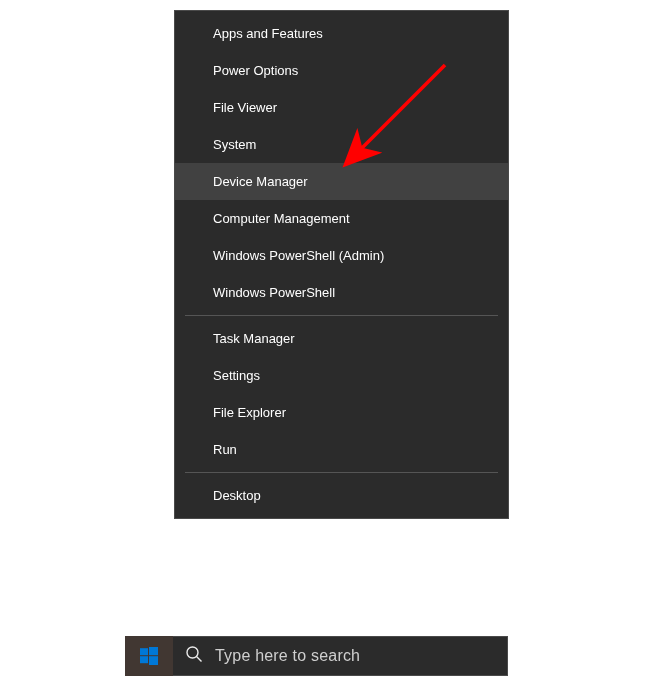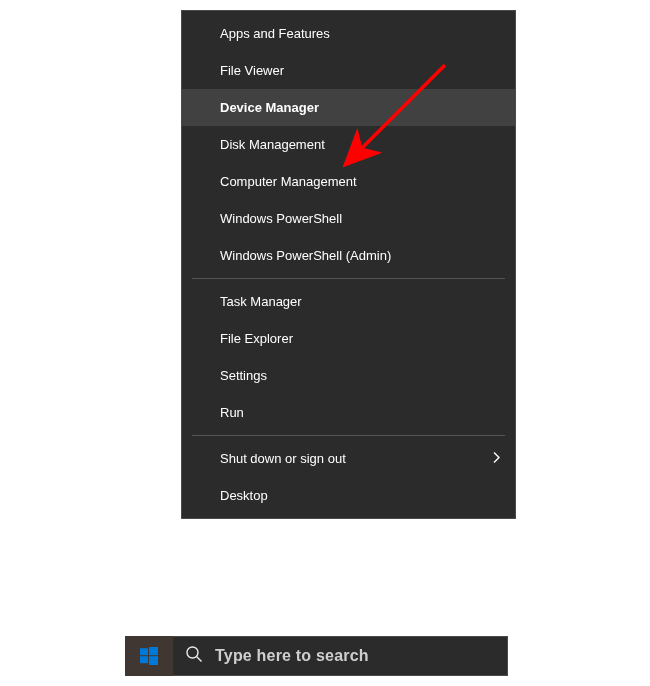--- a/index.html
+++ b/index.html
@@ -37,46 +37,46 @@
       align-items: center;
       padding: 0 10px 0 12px;
       gap: 12px;
       border: 1px solid #4a4a4a;
       border-left: none;
     }
     .search-box .search-icon { flex: 0 0 auto; opacity: 0.9; }
     .search-box .search-text {
       color: #cfcfcf;
       font-size: 16px;
-      font-weight: 700;
+      font-weight: 400;
       letter-spacing: 0.2px;
     }
     .power-menu {
       position: absolute;
-      left: 181px;
+      left: 174px;
       top: 10px;
       width: 335px;
       background: #2b2b2b;
       border: 1px solid #4a4a4a;
       display: flex;
       flex-direction: column;
       padding-top: 4px;
       padding-bottom: 4px;
     }
     .menu-item {
       height: 37px;
       display: flex;
       align-items: center;
       padding: 0 12px 0 38px;
       color: #ffffff;
       font-size: 13px;
       cursor: pointer;
       position: relative;
     }
-    .menu-item.highlight { background: #414141; font-weight: bold; }
+    .menu-item.highlight { background: #414141; }
     .menu-item .chevron {
       position: absolute;
       right: 14px;
       top: 50%;
       transform: translateY(-50%);
     }
     .menu-sep {
       height: 1px;
       background: #555555;
       margin: 4px 10px;
@@ -91,63 +91,58 @@
   </style>
 </head>
 <body>
 
 <div class="power-menu">
 
   <div class="menu-item">
     <span>Apps and Features</span>
   </div>
   <div class="menu-item">
+    <span>Power Options</span>
+  </div>
+  <div class="menu-item">
     <span>File Viewer</span>
+  </div>
+  <div class="menu-item">
+    <span>System</span>
   </div>
   <div class="menu-item highlight">
     <span>Device Manager</span>
   </div>
   <div class="menu-item">
-    <span>Disk Management</span>
-  </div>
-  <div class="menu-item">
     <span>Computer Management</span>
   </div>
   <div class="menu-item">
-    <span>Windows PowerShell</span>
+    <span>Windows PowerShell (Admin)</span>
   </div>
   <div class="menu-item">
-    <span>Windows PowerShell (Admin)</span>
+    <span>Windows PowerShell</span>
   </div>
 
   <div class="menu-sep"></div>
 
   <div class="menu-item">
     <span>Task Manager</span>
   </div>
   <div class="menu-item">
-    <span>File Explorer</span>
+    <span>Settings</span>
   </div>
   <div class="menu-item">
-    <span>Settings</span>
+    <span>File Explorer</span>
   </div>
   <div class="menu-item">
     <span>Run</span>
   </div>
 
   <div class="menu-sep"></div>
 
-  <div class="menu-item">
-    <span>Shut down or sign out</span>
-    <span class="chevron">
-      <svg width="8" height="12" viewBox="0 0 8 12">
-          <path d="M1 1 L6 6 L1 11" stroke="#ffffff" stroke-width="1.4" fill="none"></path>
-        </svg>
-    </span>
-  </div>
   <div class="menu-item">
     <span>Desktop</span>
   </div>
 
 </div>
 
 <div class="taskbar">
   <div class="start-button">
     <span>
       <svg width="18" height="18" viewBox="0 0 18 18">

